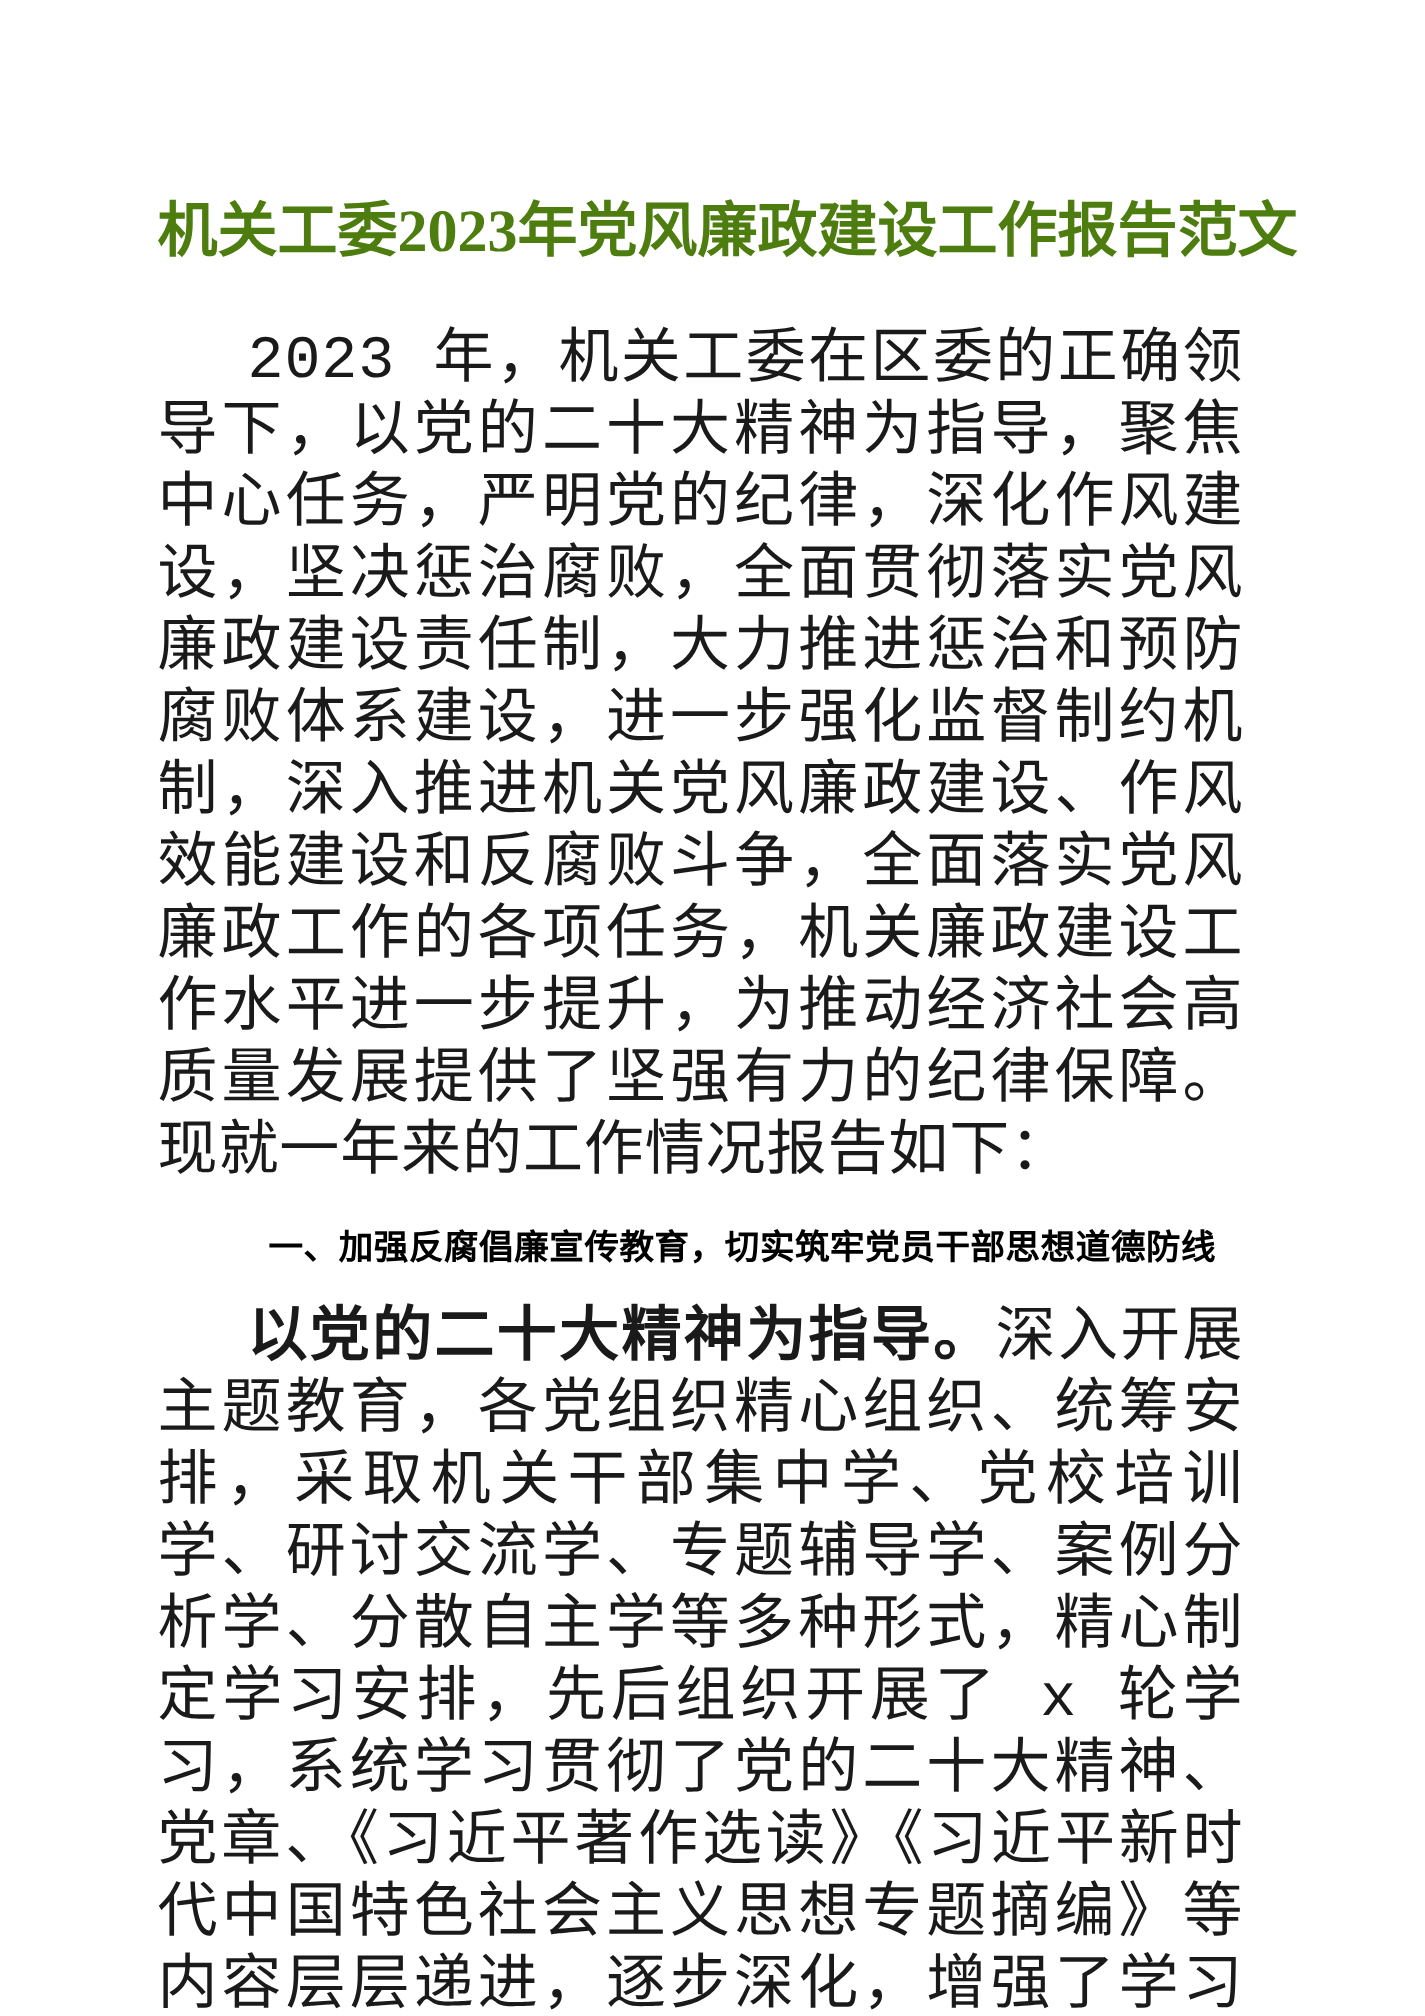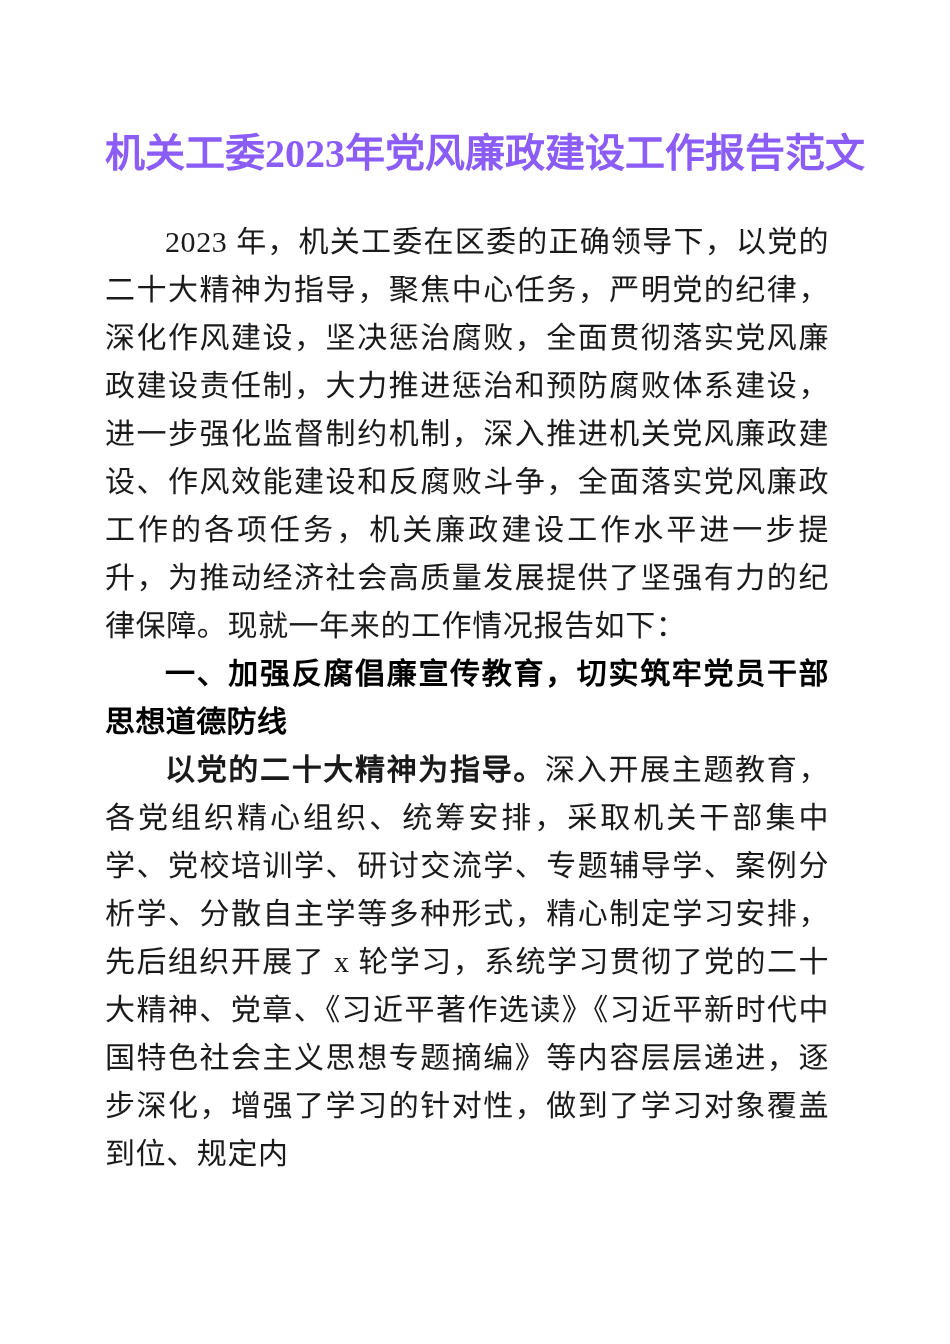--- a/index.html
+++ b/index.html
@@ -25,56 +25,56 @@
     top: 0;
     width: 724px;
   }
 
   
   .doc-title {
     font-family: "Liberation Serif", "DejaVu Serif", serif;
     font-weight: bold;
     font-size: 40px;
     line-height: 52px;
-    color: #8b5cf6;
+    color: #4d7c0f;
     text-align: center;
     letter-spacing: 0px;
     margin: 0;
     padding-top: 128px;
     white-space: nowrap;
   }
 
   
   .para {
-    font-family: Liberation Serif, serif;
-    font-size: 30px;
+    font-family: Liberation Mono, monospace;
+    font-size: 40px;
     line-height: 48px;
     color: #1a1a1a;
     text-align: justify;
     text-justify: inter-ideograph;
     text-indent: 60px;
     margin: 0;
     letter-spacing: 0.6px;
   }
 
   .para.first-para {
     margin-top: 38px;
   }
 
   
   .section-heading {
     font-family: Liberation Serif, serif;
     font-weight: bold;
-    font-size: 30px;
+    font-size: 23px;
     line-height: 48px;
     color: #000000;
     text-align: justify;
     text-justify: inter-ideograph;
     text-indent: 60px;
-    margin: 0;
+    margin: 14px;
     letter-spacing: 0.4px;
   }
 
   
   .lead-bold {
     font-weight: bold;
   }
 </style>
 </head>
 <body>

